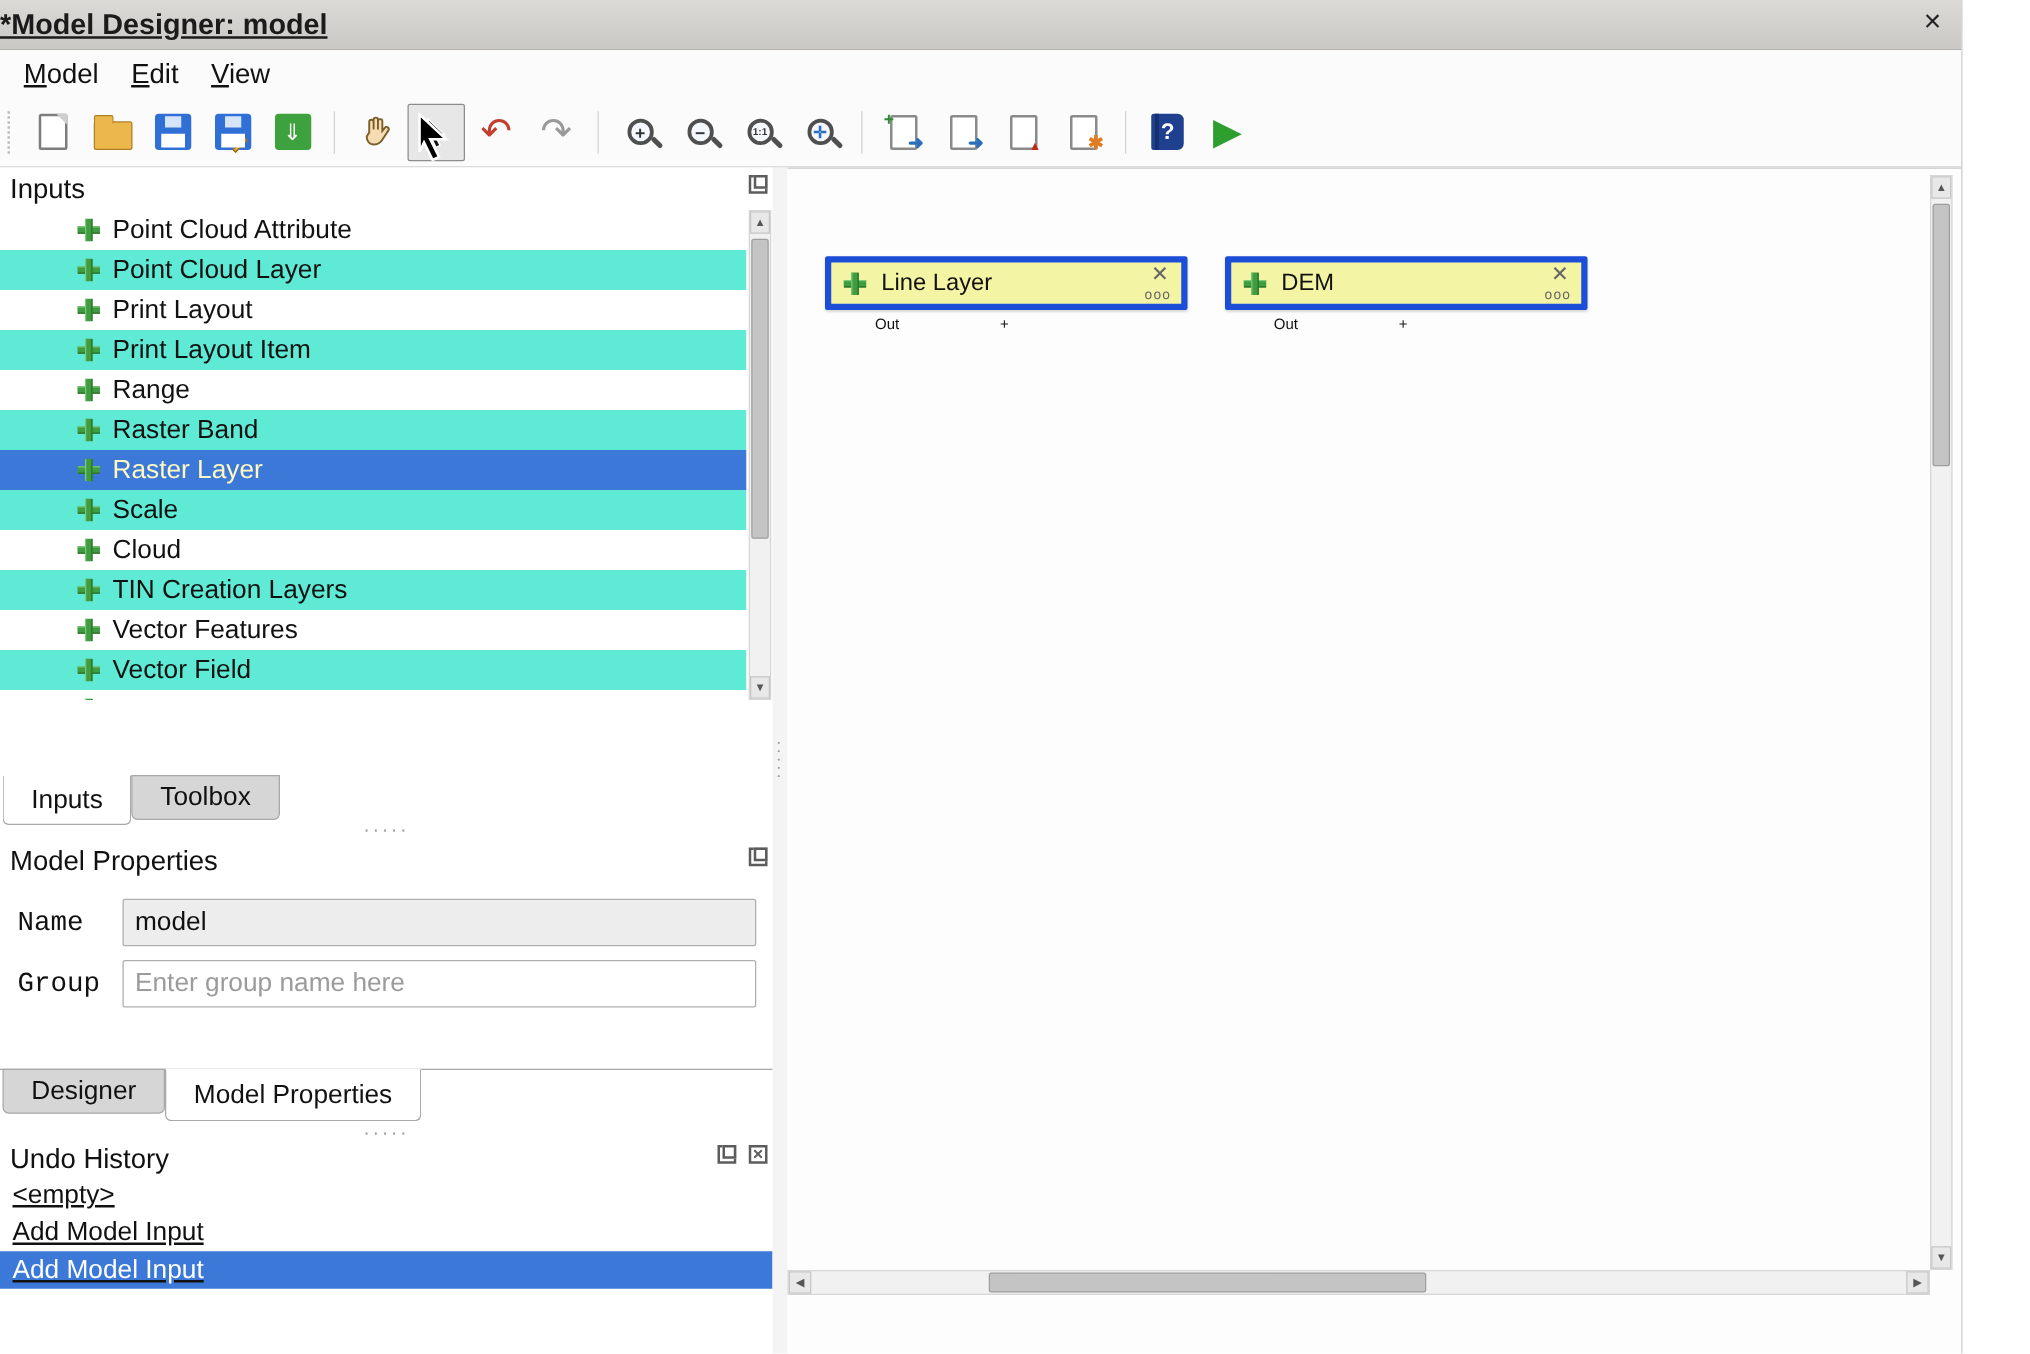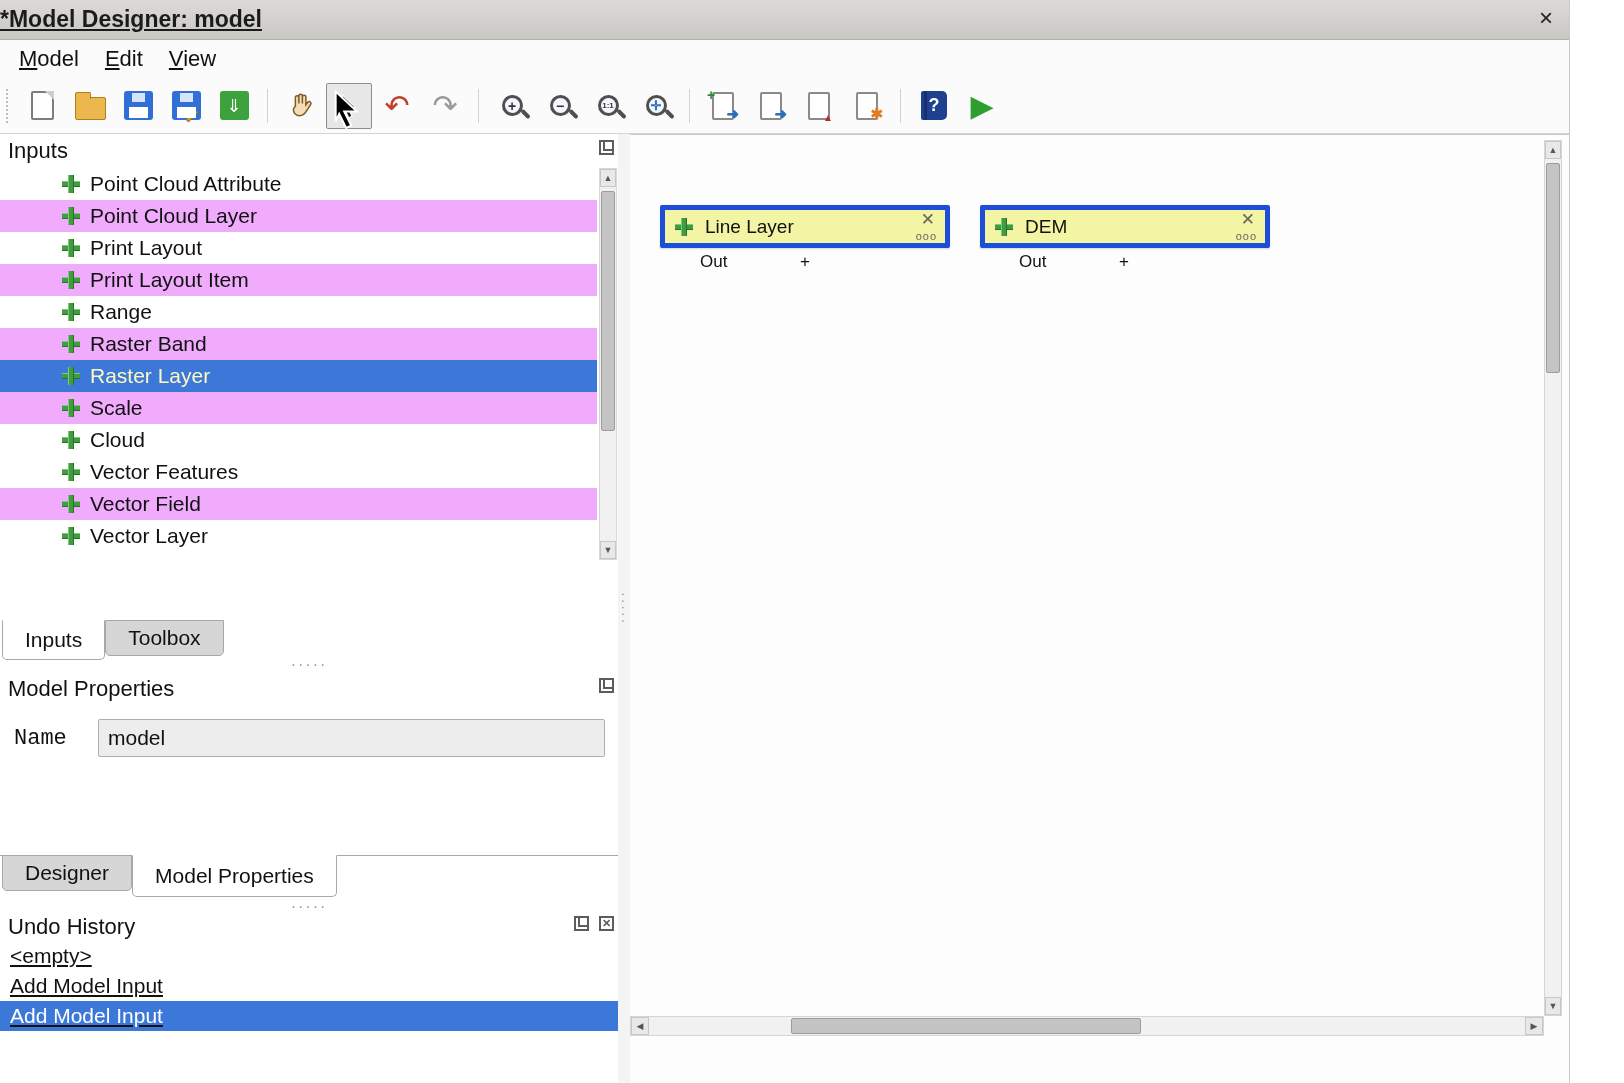--- a/index.html
+++ b/index.html
@@ -61,21 +61,21 @@
   .dock-icons { position:absolute; right:4px; top:4px; display:flex; gap:10px; }
   .float-icon { width:15px; height:15px; border:2px solid #5c5c5c; position:relative; background:#fff; }
   .float-icon::after { content:""; position:absolute; right:-2px; top:-2px; width:7px; height:7px; border:2px solid #5c5c5c; background:#fff; }
   .closebox-icon { width:15px; height:15px; border:2px solid #5c5c5c; position:relative; display:flex; align-items:center; justify-content:center; font-size:11px; color:#5c5c5c; font-weight:bold; }
 
   .left-panel { position:absolute; left:0; top:134px; width:618px; bottom:0; background:#fff; }
 
   
   .inputs-list { position:absolute; left:0; top:34px; width:618px; height:392px; overflow:hidden; background:#fff; }
   .row { position:relative; width:597px; height:32px; display:flex; align-items:center; padding-left:62px; font-size:21px; background:#fff; }
-  .row.alt { background:#f0abfc; }
+  .row.alt { background:#5eead4; }
   .row.sel { background:#3c78d8; color:#fef9c3; }
   .row .row-label { margin-left:10px; white-space:nowrap; }
   .plus-icon { width:18px; height:18px; position:relative; display:inline-block; flex:none; }
   .plus-icon::before { content:""; position:absolute; left:0; top:6px; width:18px; height:6px; background:#3f9c3f; box-shadow:inset 0 1px 0 #7cc87c, inset 0 -1px 0 #2a6f2a; }
   .plus-icon::after { content:""; position:absolute; left:6px; top:0; width:6px; height:18px; background:#3f9c3f; box-shadow:inset 1px 0 0 #7cc87c, inset -1px 0 0 #2a6f2a; }
 
   
   .scrollbar { position:absolute; background:#f1f1f1; border:1px solid #d6d6d6; }
   .sb-arrow { position:absolute; background:#e8e8e8; border:1px solid #c7c7c7; color:#555; display:flex; align-items:center; justify-content:center; font-size:9px; }
   .sb-thumb { position:absolute; background:#c4c4c4; border:1px solid #9d9d9d; border-radius:2px; }
@@ -111,21 +111,21 @@
   .undo-row.sel { background:#3c78d8; color:#fff; }
 
   
   .vsplitter { position:absolute; left:618px; top:134px; width:12px; bottom:0; background:#f4f4f4; display:flex; align-items:center; justify-content:center; color:#9a9a9a; font-size:14px; writing-mode:vertical-rl; letter-spacing:2px; }
   .canvas { position:absolute; left:630px; top:134px; right:0; bottom:0; background:#fdfdfd; border-top:1px solid #c9c9c9; }
 
   .node { position:absolute; width:290px; height:43px; background:#f4f4a5; border:5px solid #1d4ed8; border-radius:2px; display:flex; align-items:center; padding-left:10px; box-shadow:0 1px 2px rgba(0,0,0,0.15); }
   .node-title { margin-left:12px; font-size:19px; color:#111; }
   .node-x { position:absolute; right:10px; top:1px; font-size:17px; color:#666; line-height:1.1; }
   .node-dots { position:absolute; right:8px; bottom:1px; font-size:11px; color:#666; letter-spacing:1px; line-height:1.1; }
-  .node-sub { position:absolute; font-size:17px; color:#111; }
+  .node-sub { position:absolute; font-size:12px; color:#111; }
 
   .canvas-vscroll { left:1544px; top:140px; width:18px; height:876px; }
   .canvas-vscroll .up   { left:0; top:0; width:16px; height:18px; }
   .canvas-vscroll .down { left:0; bottom:0; width:16px; height:18px; }
   .canvas-vscroll .sb-thumb { left:1px; width:14px; top:22px; height:210px; }
 
   .canvas-hscroll { left:630px; top:1016px; width:914px; height:20px; }
   .canvas-hscroll .left  { left:0; top:0; width:18px; height:18px; }
   .canvas-hscroll .right { right:0; top:0; width:18px; height:18px; }
   .canvas-hscroll .sb-thumb { top:1px; height:16px; left:160px; width:350px; }
@@ -286,20 +286,24 @@
           <span class="row-label">Raster Layer</span>
         </div>
       <div class="row alt">
           <span class="plus-icon"></span>
           <span class="row-label">Scale</span>
         </div>
       <div class="row">
           <span class="plus-icon"></span>
           <span class="row-label">Cloud</span>
         </div>
+      <div class="row alt">
+          <span class="plus-icon"></span>
+          <span class="row-label">TIN Creation Layers</span>
+        </div>
       <div class="row">
           <span class="plus-icon"></span>
           <span class="row-label">Vector Features</span>
         </div>
       <div class="row alt">
           <span class="plus-icon"></span>
           <span class="row-label">Vector Field</span>
         </div>
       <div class="row">
           <span class="plus-icon"></span>
@@ -325,20 +329,24 @@
       <span>Model Properties</span>
       <span class="dock-icons">
           <span class="float-icon"></span>
         </span>
     </div>
     <style>.dock-header[style*="540"] .dock-icons{top:4px;}</style>
 
     <div class="form-row" style="top:585px;">
       <span class="form-label">Name</span>
       <input class="form-input filled" type="text" value="model" style="">
+    </div>
+    <div class="form-row" style="top:634px;">
+      <span class="form-label">Group</span>
+      <input class="form-input empty" type="text" placeholder="Enter group name here" style="">
     </div>
 
     <div class="bottom-tabbar">
       <span class="dock-tab">Designer</span>
       <span class="dock-tab active">Model Properties</span>
     </div>
 
     <div class="hsplit" style="top:768px;">·····</div>
 
     <div class="dock-header" style="top:778px;">

